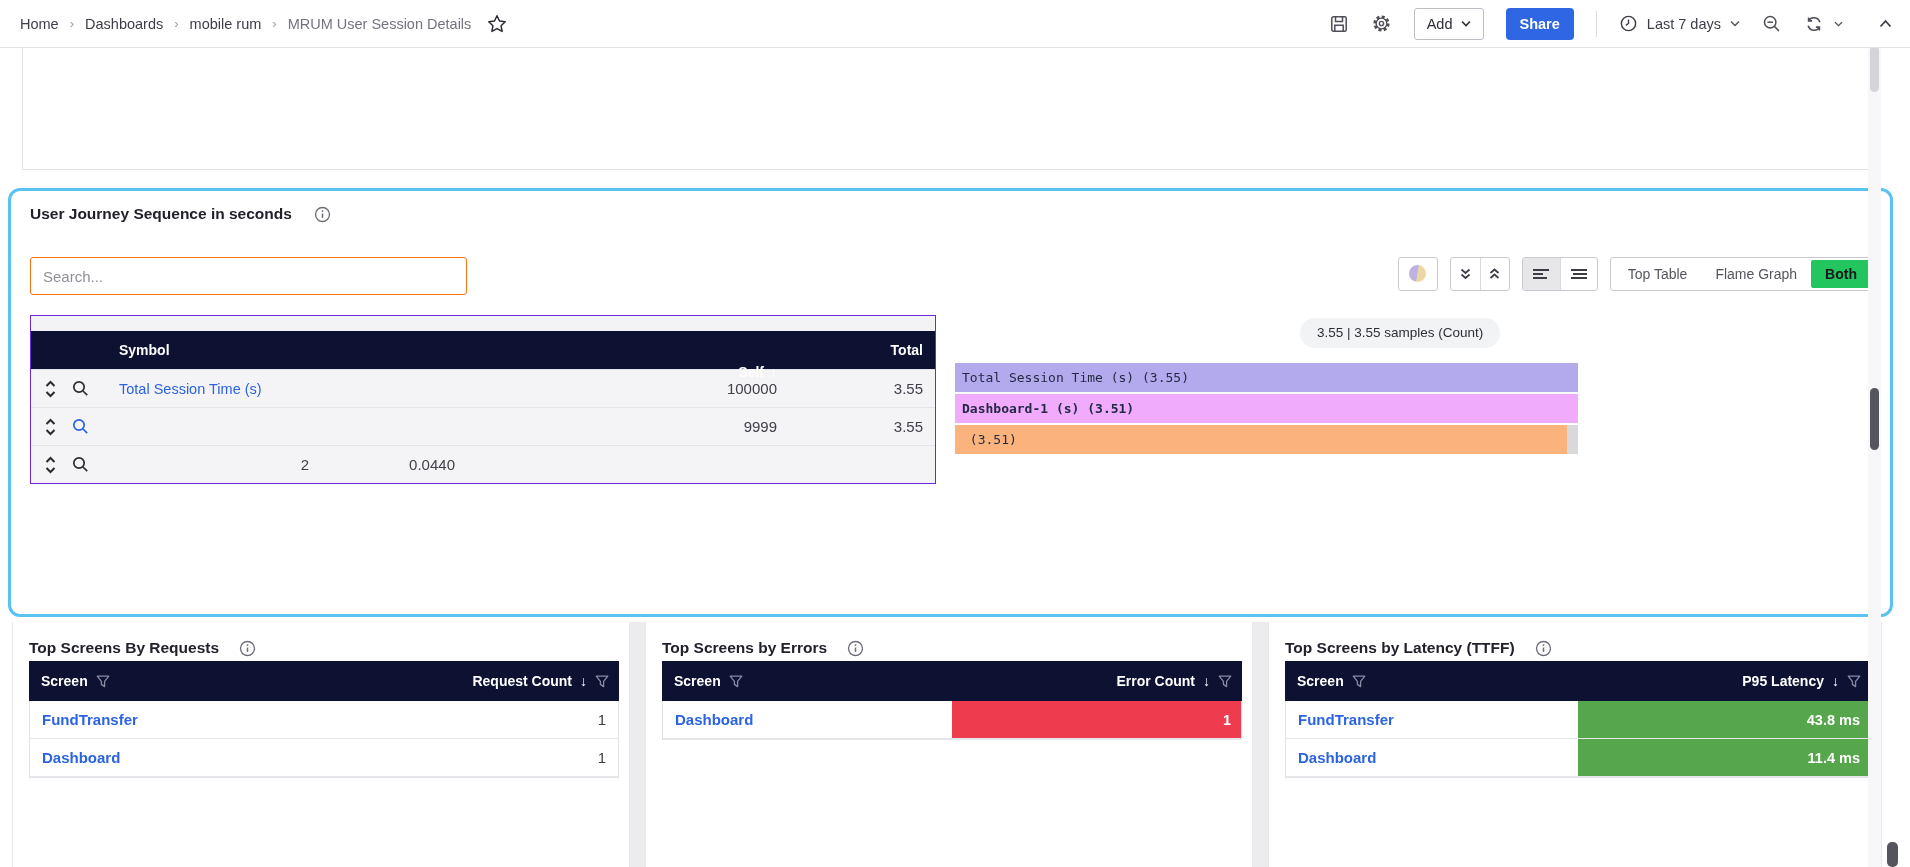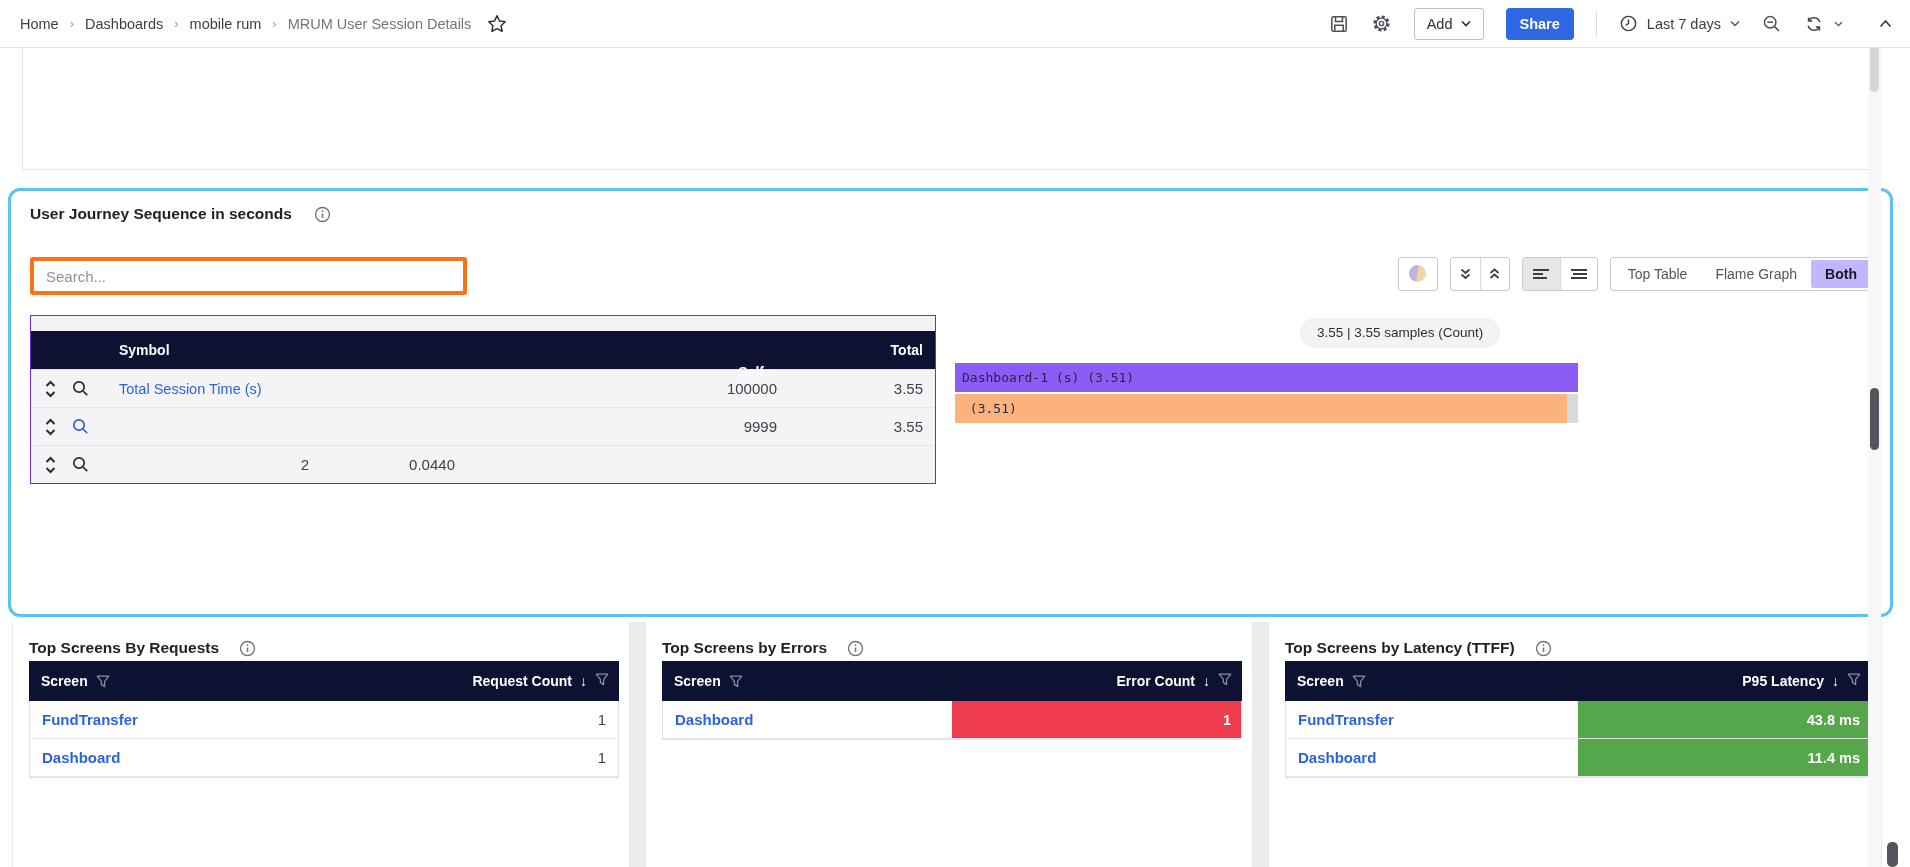--- a/index.html
+++ b/index.html
@@ -32,21 +32,21 @@
     background:#fff; border-left:1px solid #e4e4e8; border-right:1px solid #e4e4e8;
     border-bottom:1px solid #e4e4e8; }
 
   
   .journey-panel { position:absolute; left:8px; top:188px; width:1885px; height:429px;
     background:#fff; border:3px solid #5ac3ef; border-radius:12px; }
   .jp-title-row { position:absolute; left:19px; top:14px; display:flex; align-items:center; gap:22px; }
   .panel-title { font-size:15.5px; font-weight:bold; color:#21212c; }
   .info-icon { display:flex; align-items:center; cursor:pointer; }
   .jp-search { position:absolute; left:19px; top:66px; width:437px; height:38px;
-    border:4px solid #f97316; border-radius:3px; padding:0 12px; font-size:15px; color:#33333c;
+    border:1px solid #f97316; border-radius:3px; padding:0 12px; font-size:15px; color:#33333c;
     font-family:"Liberation Sans", sans-serif; outline:none; }
   .jp-search::placeholder { color:#8f8f99; }
 
   
   .jtable { position:absolute; left:19px; top:124px; width:906px;
     border:1px solid #6d28d9; background:#f3f3f5; }
   .jtable-topstrip { height:15px; background:#f3f3f5; }
   .jt-header { height:38px; background:#0d1233; display:flex; align-items:center; color:#fff; }
   .jt-col-icons { width:88px; flex:none; }
   .jt-col-symbol { flex:1; font-size:14px; font-weight:bold; }
@@ -74,42 +74,42 @@
     display:flex; align-items:stretch; overflow:hidden; }
   .fc-cell { display:flex; align-items:center; justify-content:center; cursor:pointer; color:#3c3c46; }
   .fc-cell + .fc-cell { border-left:1px solid #d9d9de; }
   .fc-chev { width:29px; }
   .fc-align { width:37px; }
   .fc-cell.active { background:#e7e7ea; }
   .view-toggle { height:34px; border:1px solid #c9c9cf; border-radius:3px; background:#fff;
     display:flex; align-items:center; padding:3px; }
   .vt-item { padding:0 14px; height:28px; display:flex; align-items:center; font-size:14px;
     color:#55555f; cursor:pointer; border-radius:2px; }
-  .vt-item.active { background:#c4b5fd; color:#17171e; font-weight:bold; }
+  .vt-item.active { background:#22c55e; color:#17171e; font-weight:bold; }
 
   
   .flame-tooltip { position:absolute; left:1289px; top:127px; height:30px; line-height:30px;
     padding:0 17px; background:#f2f3f5; border-radius:15px; font-size:13.5px; color:#2e2e38; }
   .flame-area { position:absolute; left:944px; top:172px; width:623px; }
   .flame-row { width:100%; height:29px; margin-bottom:2px; }
   .flame-row.tracked { background:#d9d9dc; }
   .flame-bar { height:29px; display:flex; align-items:center; cursor:pointer; }
   .flame-label { font-family:"DejaVu Sans Mono", monospace; font-size:13px; color:#252a44;
     padding-left:7px; white-space:pre; }
 
   
   .bp-gap { position:absolute; top:622px; width:15px; height:245px; background:#ececee; }
   .bpanel { position:absolute; top:622px; height:245px; background:#fff;
     border-left:1px solid #e9e9ec; border-right:1px solid #e9e9ec; padding:13px 10px 0 16px; }
   .bp-title-row { display:flex; align-items:center; gap:20px; height:26px; }
   .btable { border:1px solid #e3e3e7; border-top:none; }
   .bt-header { height:40px; background:#0d1233; display:flex; align-items:center;
     color:#fff; font-size:14px; font-weight:bold; padding:0 10px 0 12px; margin:0 -1px; }
   .bt-h-screen { display:flex; align-items:center; gap:8px; }
-  .bt-h-value { margin-left:auto; display:flex; align-items:flex-start; gap:8px; }
+  .bt-h-value { margin-left:auto; display:flex; align-items:center; gap:8px; }
   .funnel { display:flex; align-items:center; cursor:pointer; }
   .bt-row { height:38px; display:flex; align-items:center; border-bottom:1px solid #e6e6ea;
     position:relative; background:#fff; }
   .bt-link { font-size:15px; font-weight:bold; color:#2b63e0; padding-left:12px; cursor:pointer; }
   .bt-val { margin-left:auto; padding-right:12px; font-size:15px; color:#3c3c46; }
   .bt-databar { position:absolute; left:50%; right:0; top:0; bottom:0; display:flex;
     align-items:center; justify-content:flex-end; padding-right:10px;
     color:#fff; font-size:14.5px; font-weight:bold; }
 
   
@@ -324,21 +324,26 @@
       <div class="view-toggle">
         <span class="vt-item">Top Table</span>
         <span class="vt-item">Flame Graph</span>
         <span class="vt-item active">Both</span>
       </div>
     </div>
 
     <div class="flame-tooltip">3.55 | 3.55 samples (Count)</div>
     <div class="flame-area">
       <div class="flame-row">
-        <div class="flame-bar" style="background: #8b5cf6; width: 100%;">
+        <div class="flame-bar" style="background: rgb(179, 169, 237); width: 100%;">
+          <span class="flame-label">Total Session Time (s) (3.55)</span>
+        </div>
+      </div>
+      <div class="flame-row">
+        <div class="flame-bar" style="background: #f0abfc; width: 100%; font-weight: bold;">
           <span class="flame-label">Dashboard-1 (s) (3.51)</span>
         </div>
       </div>
       <div class="flame-row tracked">
         <div class="flame-bar" style="background: rgb(251, 179, 126); width: 98.3%;">
           <span class="flame-label"> (3.51)</span>
         </div>
       </div>
     </div>
   </div>

